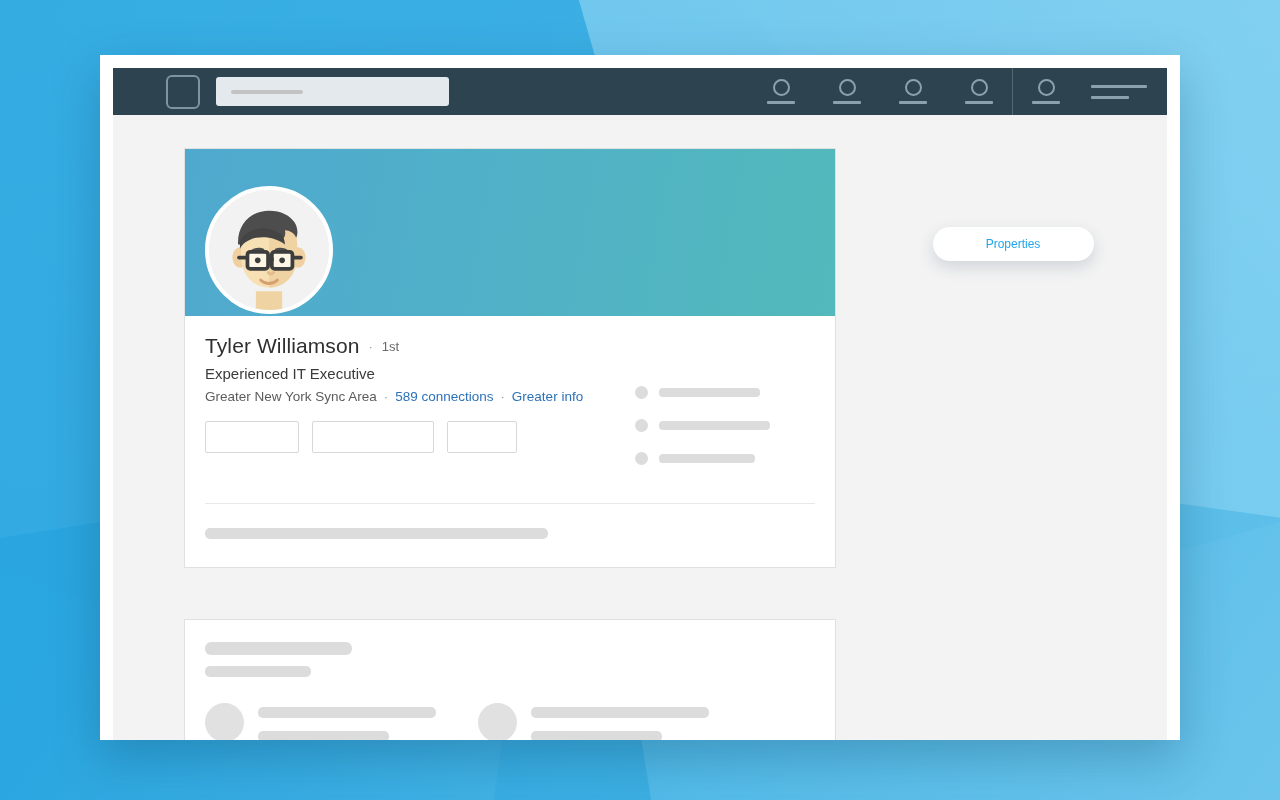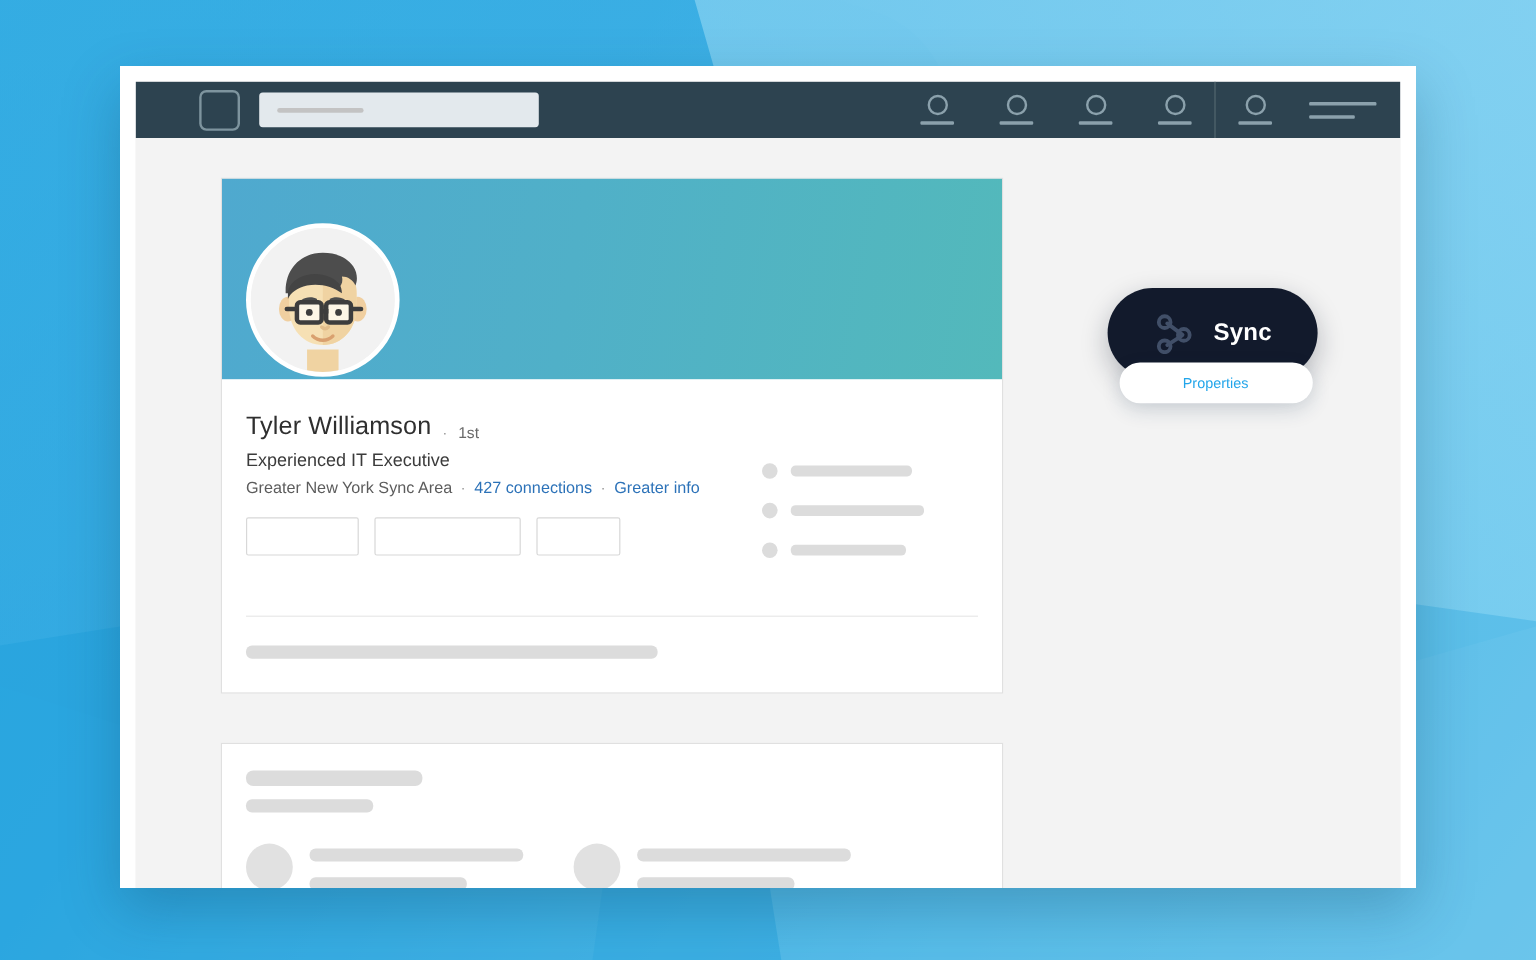--- a/index.html
+++ b/index.html
@@ -213,23 +213,22 @@
     background: #f2f2f2;
     border: 4px solid #ffffff;
     box-sizing: border-box;
     overflow: hidden;
   }
   .avatar svg { display: block; }
 
   .identity { padding-top: 18px; }
   .name-row {
     display: flex;
-    align-items: flex-end;
+    align-items: center;
     gap: 9px;
-    margin-top: 10px;
   }
   .profile-name {
     font-size: 21px;
     color: #2f2f2f;
     font-weight: normal;
     letter-spacing: .1px;
   }
   .dot-sep { color: #9b9b9b; font-size: 13px; }
   .degree { font-size: 13px; color: #6a6a6a; }
   .headline {
@@ -511,21 +510,21 @@
                 <span class="profile-name">Tyler Williamson</span>
                 <span class="dot-sep">·</span>
                 <span class="degree">1st</span>
               </div>
 
               <div class="headline">Experienced IT Executive</div>
 
               <div class="meta-row">
                 <span>Greater New York Sync Area</span>
                 <span class="dot-sep">·</span>
-                <span class="meta-link">427 connections</span>
+                <span class="meta-link">589 connections</span>
                 <span class="dot-sep">·</span>
                 <span class="meta-link">Greater info</span>
               </div>
 
               <div class="action-row">
                 <div class="ghost-btn w1"></div>
                 <div class="ghost-btn w2"></div>
                 <div class="ghost-btn w3"></div>
               </div>
             </div>
@@ -569,30 +568,20 @@
               <div class="person-avatar"></div>
               <div class="person-lines">
                 <div class="person-line-a"></div>
                 <div class="person-line-b"></div>
               </div>
             </div>
           </div>
         </div>
 
         <div class="sync-widget">
-          <div class="sync-button">
-            <svg class="sync-icon" viewBox="0 0 32 32">
-              <line x1="11" y1="8" x2="23" y2="17" stroke="#414f68" stroke-width="3" stroke-linecap="round"></line>
-              <line x1="11" y1="25" x2="22" y2="18" stroke="#414f68" stroke-width="3" stroke-linecap="round"></line>
-              <circle cx="9" cy="7" r="4.6" fill="none" stroke="#414f68" stroke-width="3"></circle>
-              <circle cx="24" cy="17" r="4.6" fill="none" stroke="#414f68" stroke-width="3"></circle>
-              <circle cx="9" cy="26" r="4.6" fill="none" stroke="#414f68" stroke-width="3"></circle>
-            </svg>
-            <span class="sync-label">Sync</span>
-          </div>
 
           <div class="properties-chip">
             <span class="properties-label">Properties</span>
           </div>
         </div>
 
       </div>
     </div>
   </div>
 </div>

